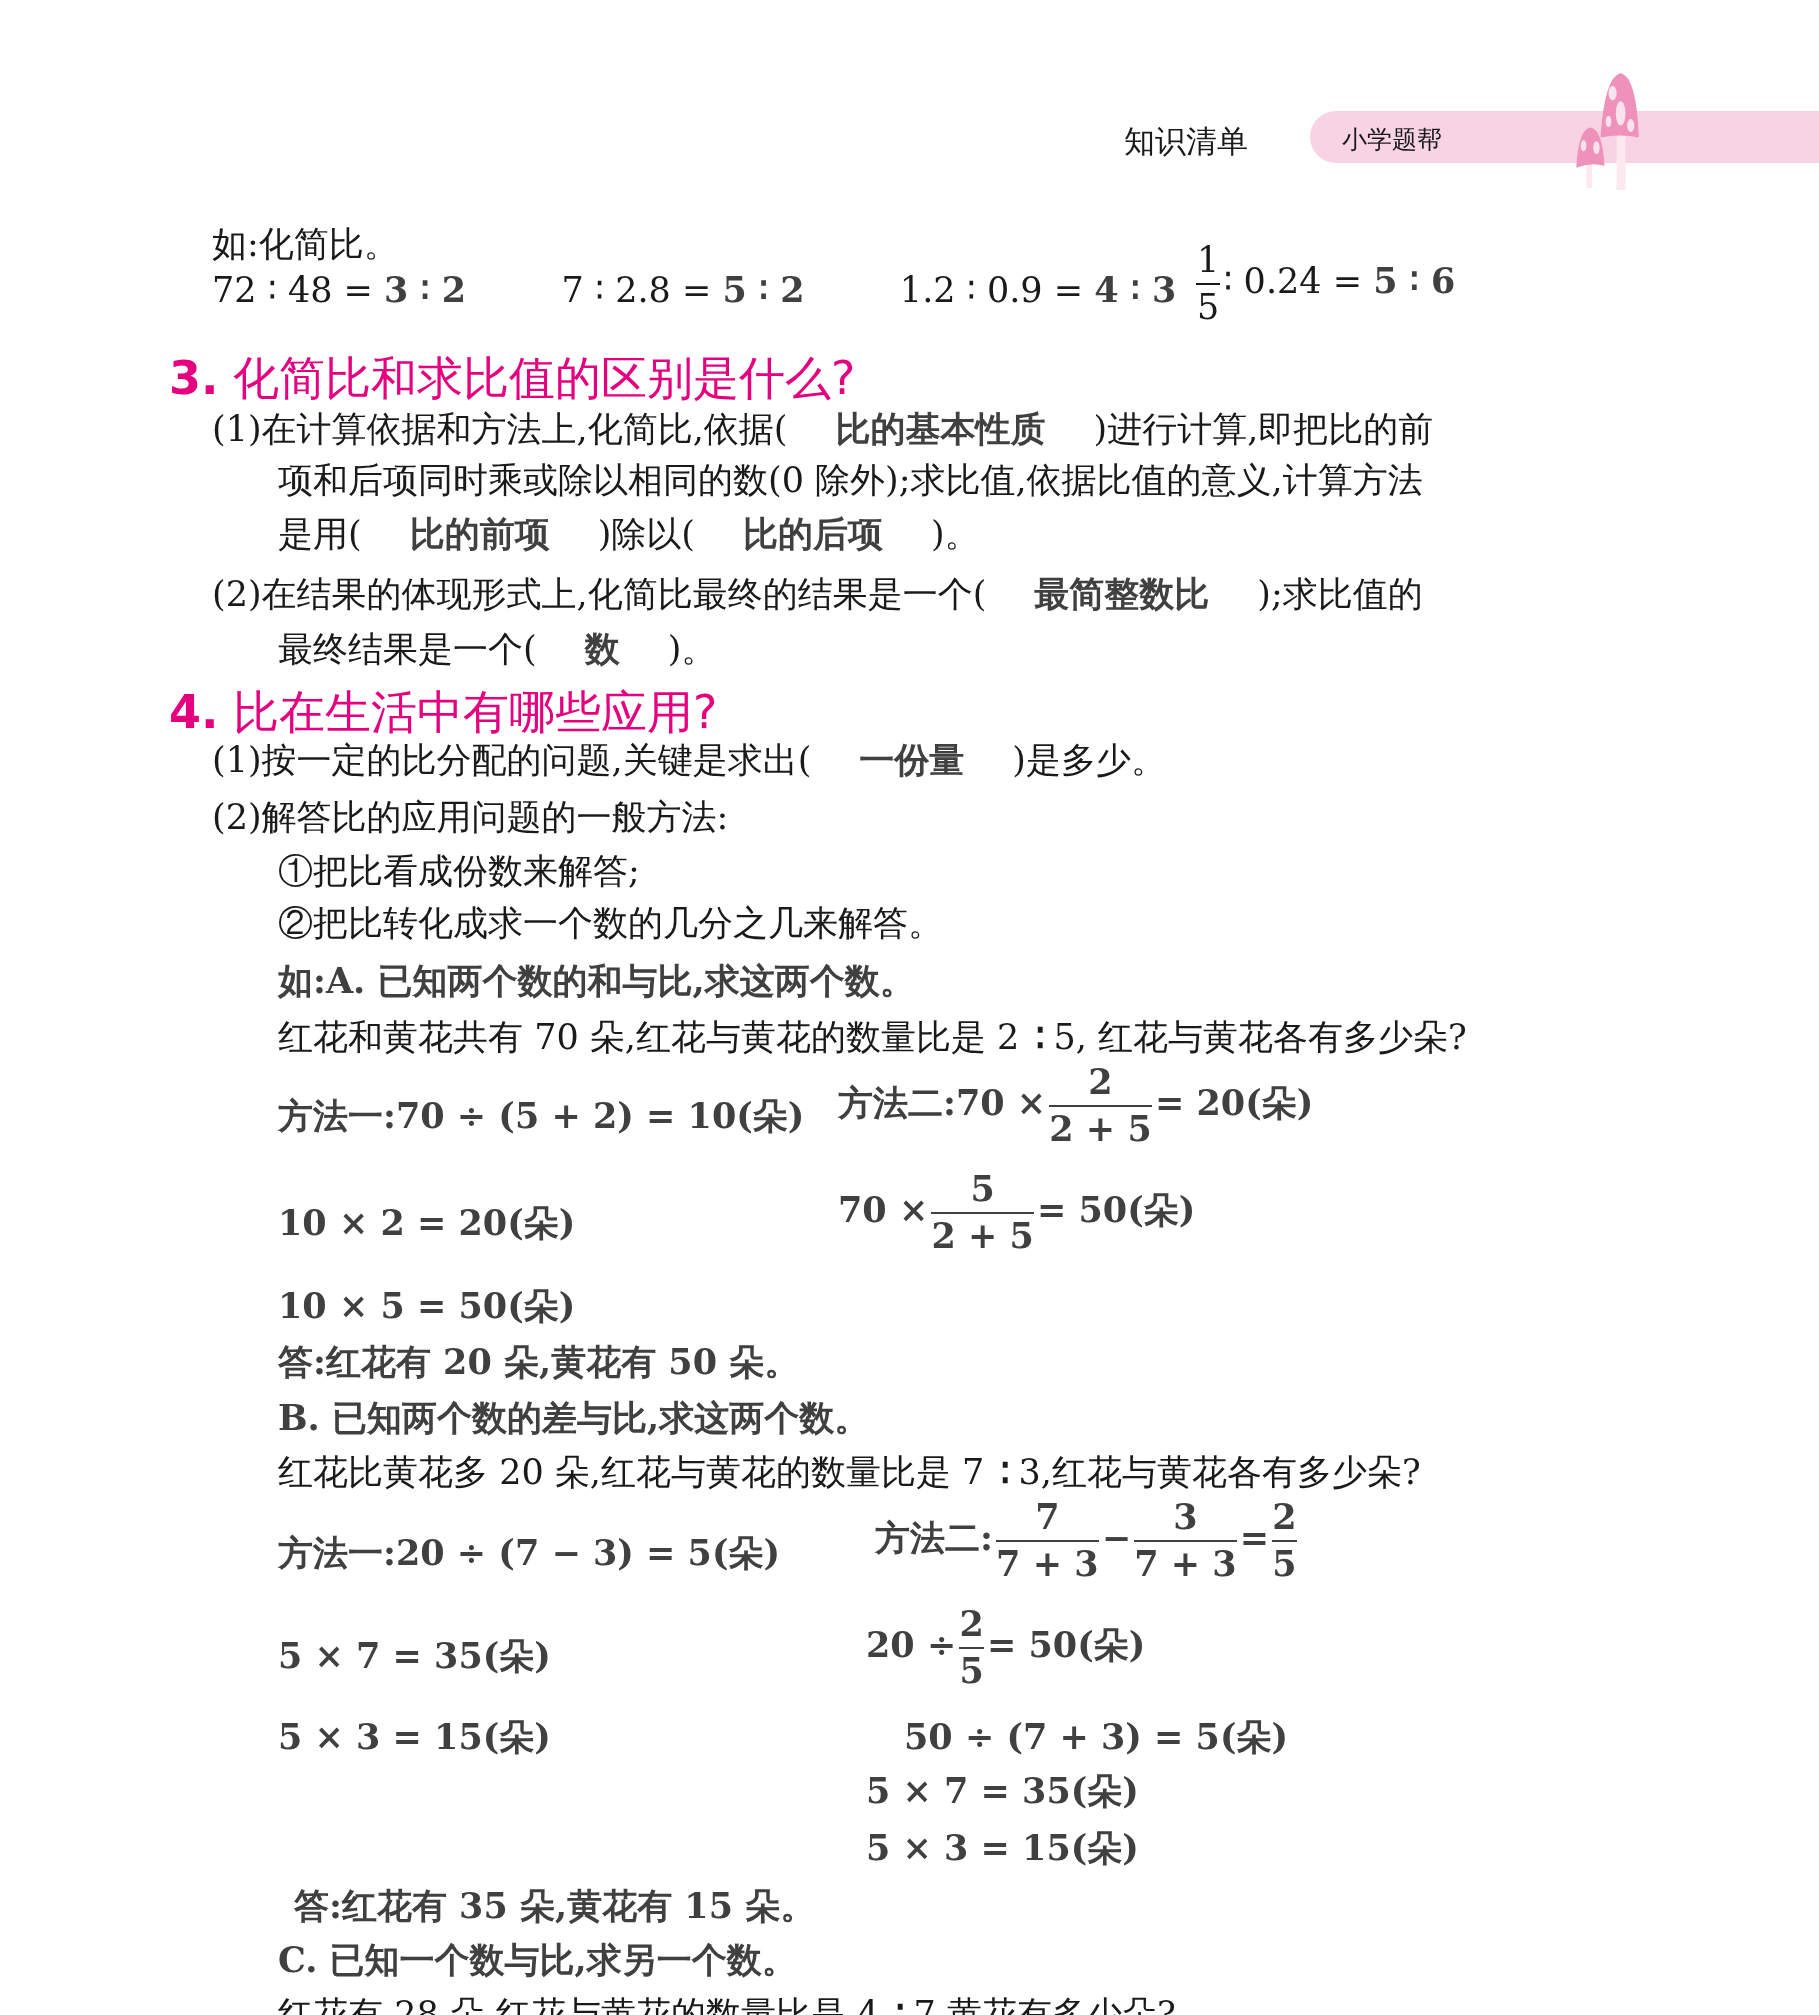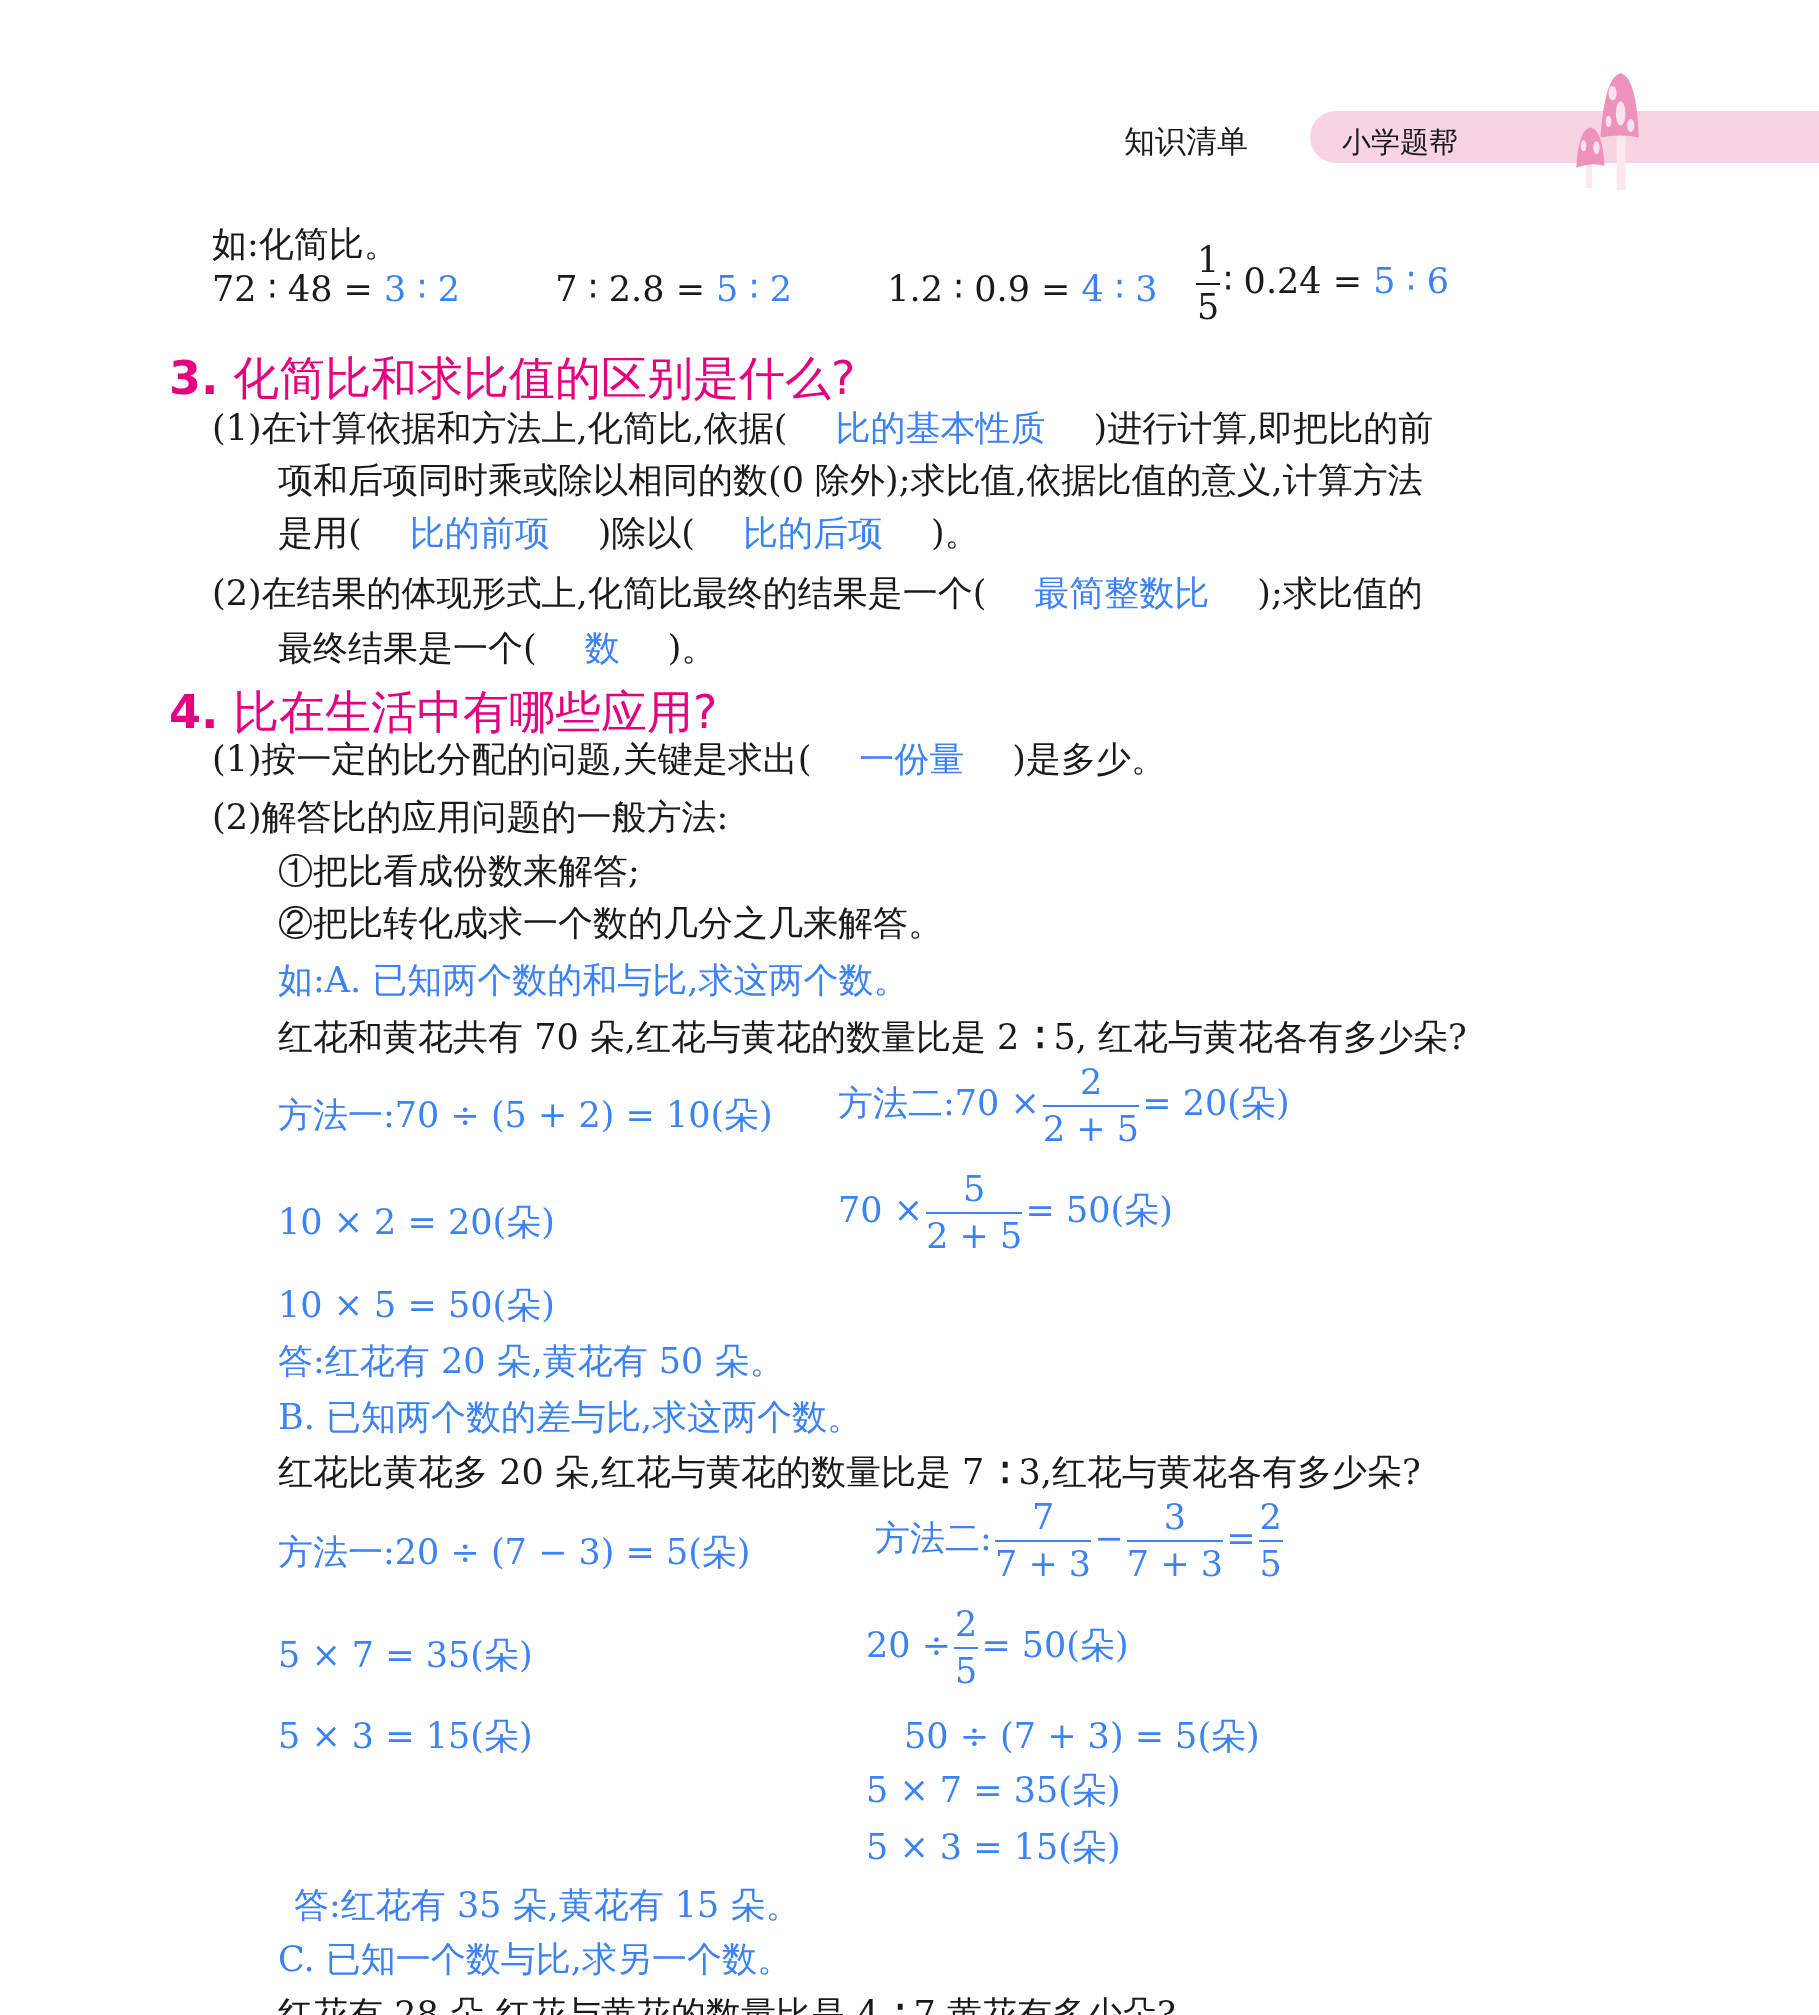--- a/index.html
+++ b/index.html
@@ -1,31 +1,31 @@
 <!DOCTYPE html>
 <html style="font-size:6.4px"><head>
 <meta charset="utf-8">
 <style>
   html, body { margin:0; padding:0; background:#ffffff; }
   body { width:1820px; height:2532px; position:relative; overflow:hidden;
          font-family:"DejaVu Serif","Liberation Serif",serif; color:#1a1a1a; }
   .abs { position:absolute; white-space:nowrap; }
   .t { font-size:35px; line-height:1; }
-  .pk { color:#3b82f6; }
+  .pk { color:#404040;font-weight:bold; }
   .bk { color:#1a1a1a; }
   .h { font-family:"DejaVu Sans","Liberation Sans",sans-serif; font-size:46px; color:#e4007f; line-height:1; }
   .h b { font-weight:bold; }
   .frac { display:inline-flex; flex-direction:column; align-items:center; vertical-align:middle; margin:0 3.2px; }
   .frac .num, .frac .den { display:block; line-height:1.05; }
   .frac .bar { display:block; width:100%; min-width:24px; border-top:2.4px solid currentColor; margin:4px 0; }
   .header-band { position:absolute; left:1310px; top:111px; width:510px; height:52px;
                  background:#f8d3e4; border-radius:26px 0 0 26px; }
   .header-left { position:absolute; left:1124px; top:121px; font-size:31px;
                  font-family:"DejaVu Serif","Liberation Serif",serif; color:#1a1a1a; }
-  .header-brand { position:absolute; left:1342px; top:123px; font-size:29px;
+  .header-brand { position:absolute; left:1342px; top:123px; font-size:25px;
                   font-family:"DejaVu Sans","Liberation Sans",sans-serif; color:#1a1a1a; }
   .blank { display:inline-block; }
 </style>
 </head>
 <body>
 
 <div class="header-band"></div>
 <div class="header-left">知识清单</div>
 <div class="header-brand">小学题帮</div>
 <svg class="abs" style="left:1556px;top:69px;" width="97" height="121" viewBox="0 0 240 300">

